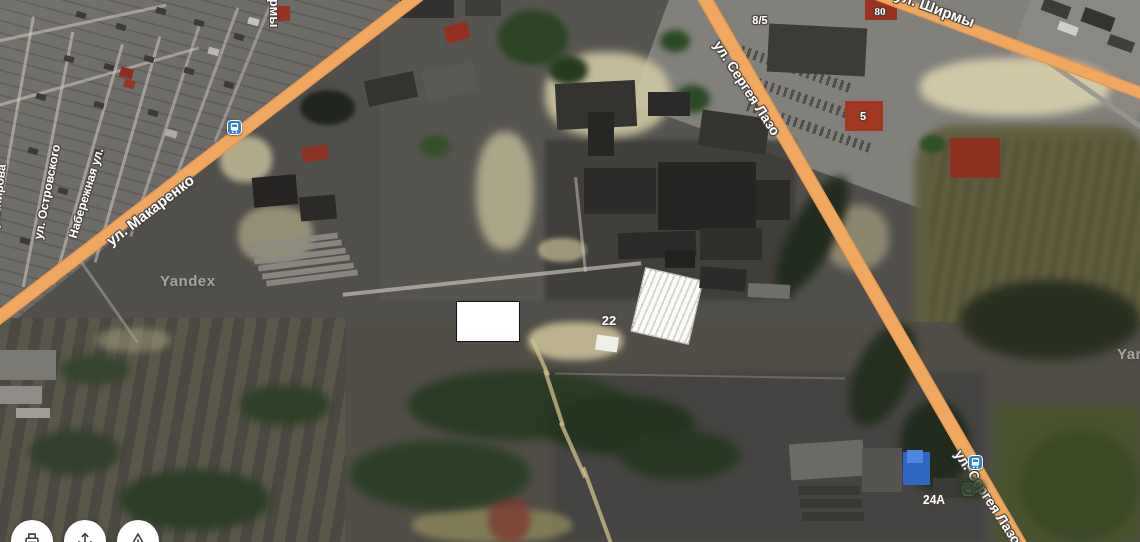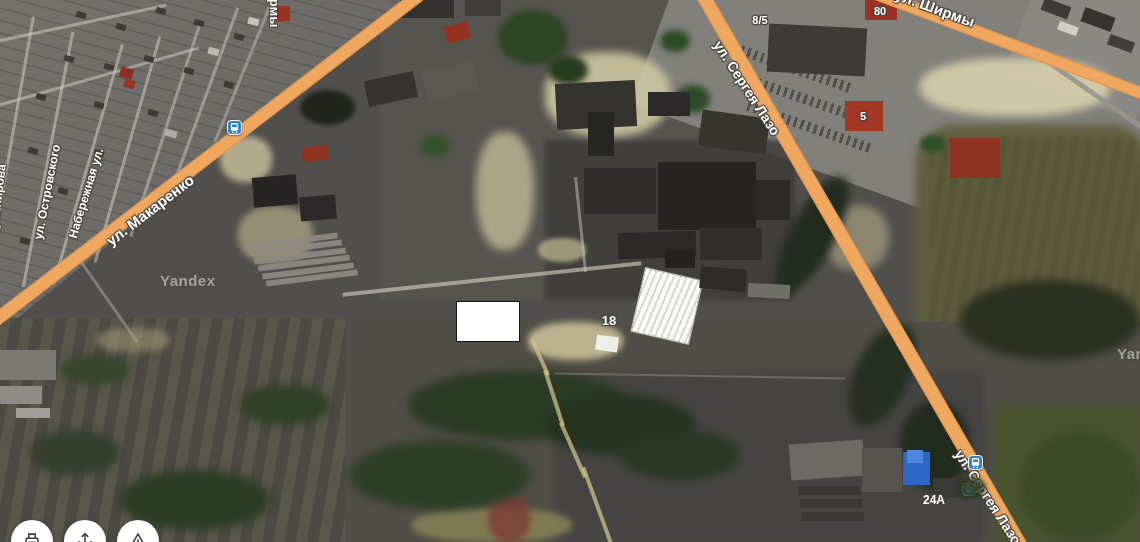--- a/index.html
+++ b/index.html
@@ -185,23 +185,23 @@
   <span class="lbl ctr" style="left:150px;top:210px;font-size:15px;transform:translate(-50%,-50%) rotate(-37.5deg);">ул. Макаренко</span>
   <span class="lbl ctr" style="left:747px;top:88px;font-size:14px;transform:translate(-50%,-50%) rotate(57deg);">ул. Сергея Лазо</span>
   <span class="lbl ctr" style="left:988px;top:497px;font-size:14px;transform:translate(-50%,-50%) rotate(57deg);">ул. Сергея Лазо</span>
   <span class="lbl ctr" style="left:935px;top:8px;font-size:15px;transform:translate(-50%,-50%) rotate(20deg);">ул. Ширмы</span>
   <span class="lbl ctr" style="left:274px;top:13px;font-size:13px;transform:translate(-50%,-50%) rotate(90deg);">рмы</span>
   <span class="lbl ctr" style="left:47px;top:192px;font-size:12px;transform:translate(-50%,-50%) rotate(-79deg);">ул. Островского</span>
   <span class="lbl ctr" style="left:86px;top:193px;font-size:12px;transform:translate(-50%,-50%) rotate(-73deg);">Набережная ул.</span>
   <span class="lbl ctr" style="left:-2px;top:196px;font-size:12px;transform:translate(-50%,-50%) rotate(-83deg);">ул. Кирова</span>
 
   <span class="lbl ctr" style="left:760px;top:20px;font-size:11px;">8/5</span>
-  <span class="lbl ctr" style="left:880px;top:11px;font-size:11px;">80</span>
+  <span class="lbl ctr" style="left:880px;top:11px;font-size:11px;font-family:Liberation Serif, serif;">80</span>
   <span class="lbl ctr" style="left:863px;top:116px;font-size:11px;">5</span>
-  <span class="lbl ctr" style="left:609px;top:320px;font-size:13px;">18</span>
+  <span class="lbl ctr" style="left:609px;top:320px;font-size:13px;">22</span>
   <span class="lbl ctr" style="left:934px;top:500px;font-size:12px;">24А</span>
 
   <div class="busstop" style="left:227px;top:120px;">
     <svg width="11" height="12" viewBox="0 0 12 13" style="position:static;">
       <rect x="2" y="1" width="8" height="8.5" rx="1.6" fill="#fff"></rect>
       <rect x="3.2" y="2.6" width="5.6" height="2.8" rx=".5" fill="#2f7fc9"></rect>
       <circle cx="4" cy="11.3" r="1" fill="#fff"></circle>
         <circle cx="8" cy="11.3" r="1" fill="#fff"></circle>
     </svg>
   </div>

